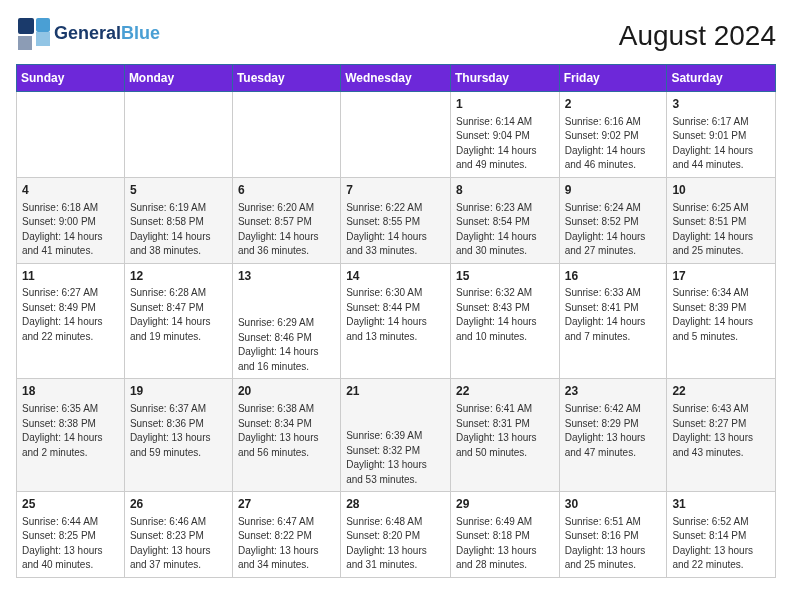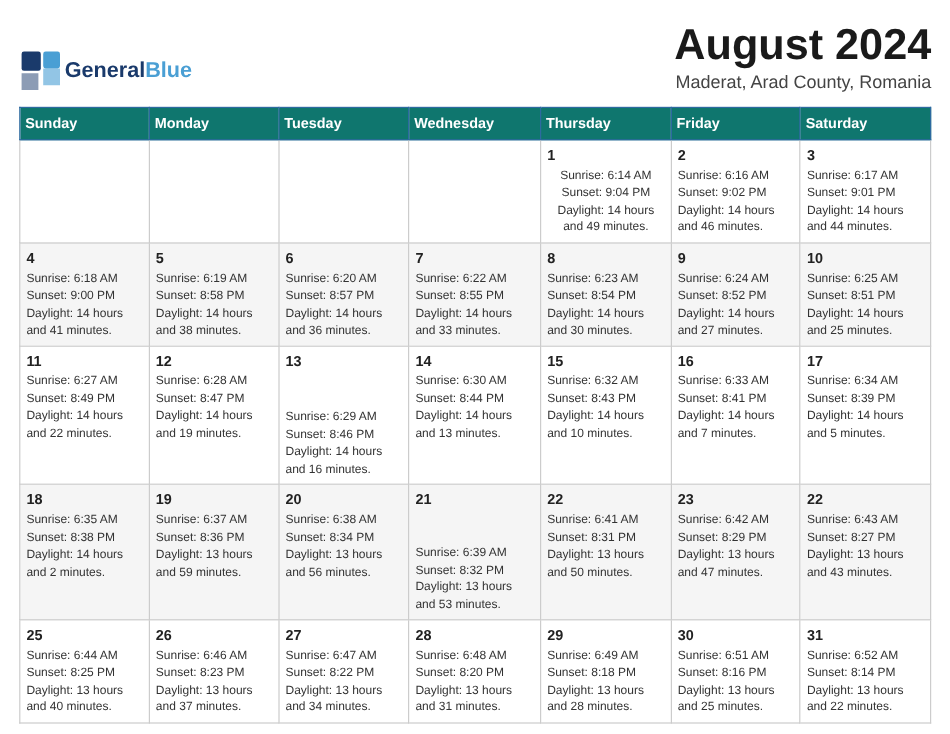--- a/index.html
+++ b/index.html
@@ -18,37 +18,37 @@
     }
     .logo {
       display: flex;
       flex-direction: column;
       align-items: flex-start;
     }
     .title-area {
       text-align: right;
     }
     .month-year {
-      font-size: 36px;
-      font-weight: bold;
+      font-size: 28px;
+      font-weight: normal;
       color: #1a1a1a;
       margin-left: 12px;
     }
     .location {
       font-size: 15px;
       color: #444;
       margin-top: 2px;
     }
     .calendar-table {
       width: 100%;
       border-collapse: collapse;
       font-size: 11px;
     }
     .calendar-table thead tr th {
-      background: #0f766e;
+      background: #6d28d9;
       color: #fff;
       padding: 6px 4px;
       text-align: left;
       font-size: 12px;
       font-weight: bold;
       border: 1px solid #2d6aa0;
     }
     .calendar-table tbody tr td {
       border: 1px solid #ccc;
       vertical-align: top;
@@ -94,21 +94,20 @@
       </div>
       <div>
         <div style="font-size:18px; font-weight:bold; color:#1a3a6b; line-height:1.1;">
           <span style="color:#1a3a6b;">General</span><span style="color:#4a9fd4;">Blue</span>
         </div>
       </div>
     </div>
   </div>
   <div class="title-area">
     <div class="month-year">August 2024</div>
-    <div class="location">Maderat, Arad County, Romania</div>
   </div>
 </div>
 
 <table class="calendar-table">
   <thead>
     <tr>
     <th>Sunday</th>
         <th>Monday</th>
         <th>Tuesday</th>
         <th>Wednesday</th>
@@ -118,21 +117,21 @@
       </tr>
   </thead>
   <tbody>
   <tr>
         <td class="empty-cell"></td>
         <td class="empty-cell"></td>
         <td class="empty-cell"></td>
         <td class="empty-cell"></td>
         <td>
           <span class="day-number">1</span>
-          <div class="day-info" style="white-space: pre-line; text-align: center;">Sunrise: 6:14 AM
+          <div class="day-info" style="white-space: pre-line;">Sunrise: 6:14 AM
 Sunset: 9:04 PM
 Daylight: 14 hours
 and 49 minutes.</div>
         </td>
         <td>
           <span class="day-number">2</span>
           <div class="day-info" style="white-space: pre-line;">Sunrise: 6:16 AM
 Sunset: 9:02 PM
 Daylight: 14 hours
 and 46 minutes.</div>

